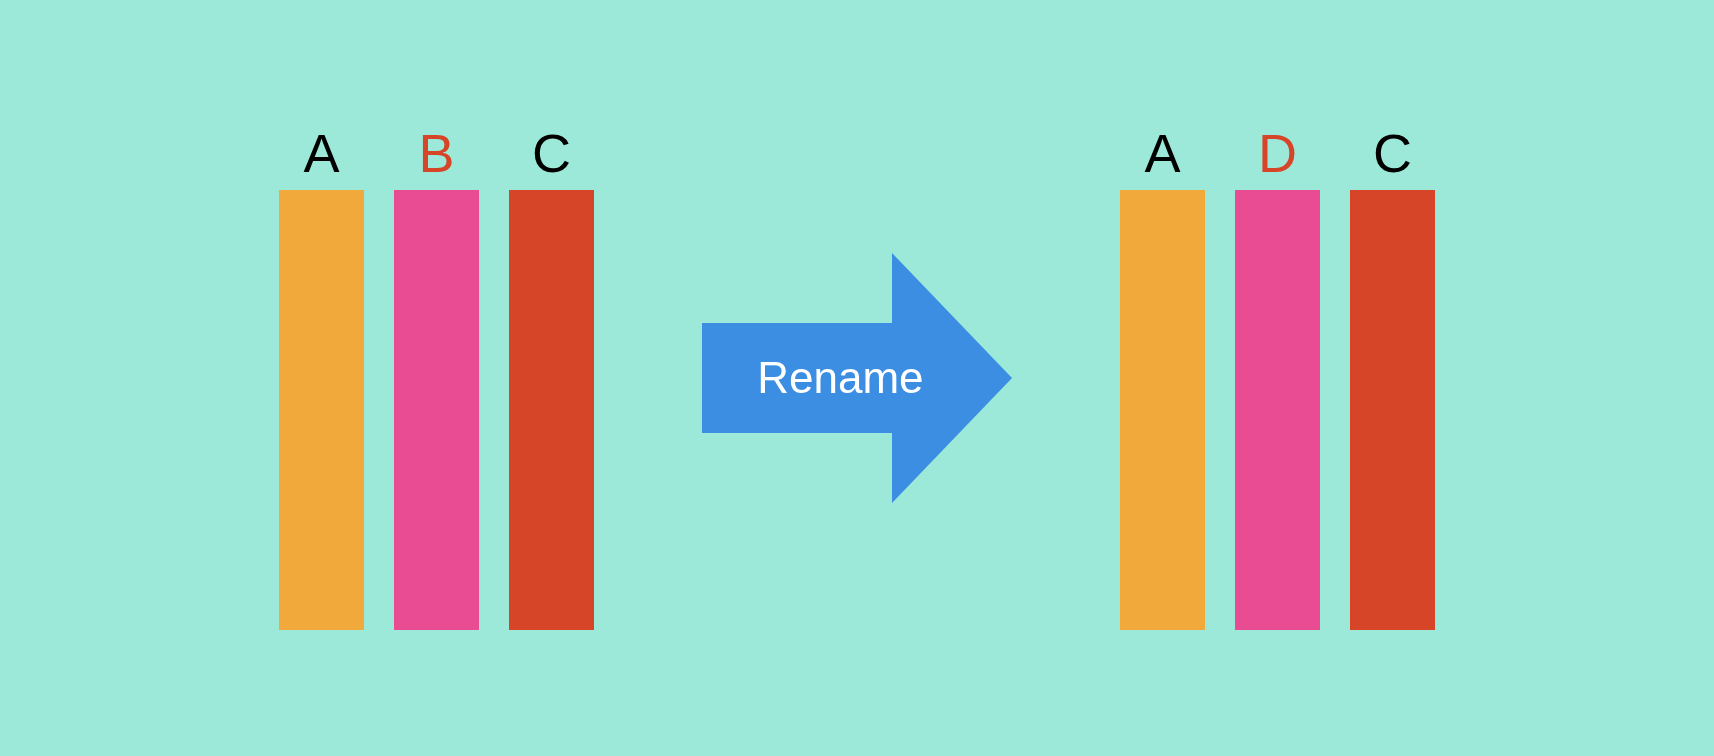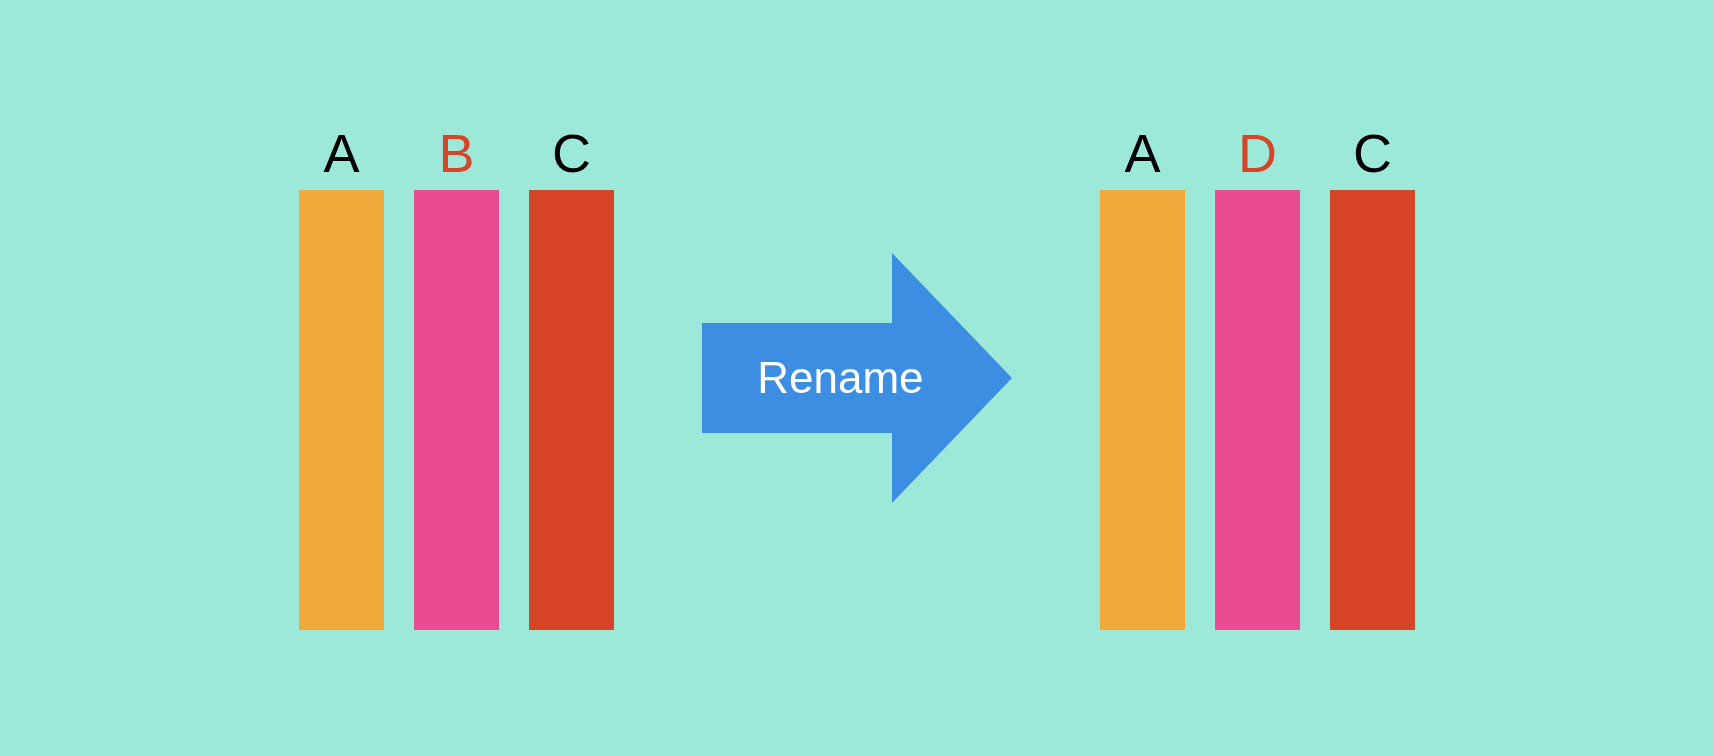--- a/index.html
+++ b/index.html
@@ -34,21 +34,21 @@
     .label-highlight { color: #d64527; }
     .bar {
       width: 85px;
       height: 440px;
     }
     .arrow-wrap {
       display: flex;
       align-items: center;
       justify-content: center;
       position: relative;
-      margin: 0 8px;
+      margin: 0 28px;
     }
     .arrow-label {
       position: absolute;
       color: #fff;
       font-size: 44px;
       font-weight: 400;
       left: 50%;
       top: 50%;
       transform: translate(-60%, -50%);
       white-space: nowrap;

